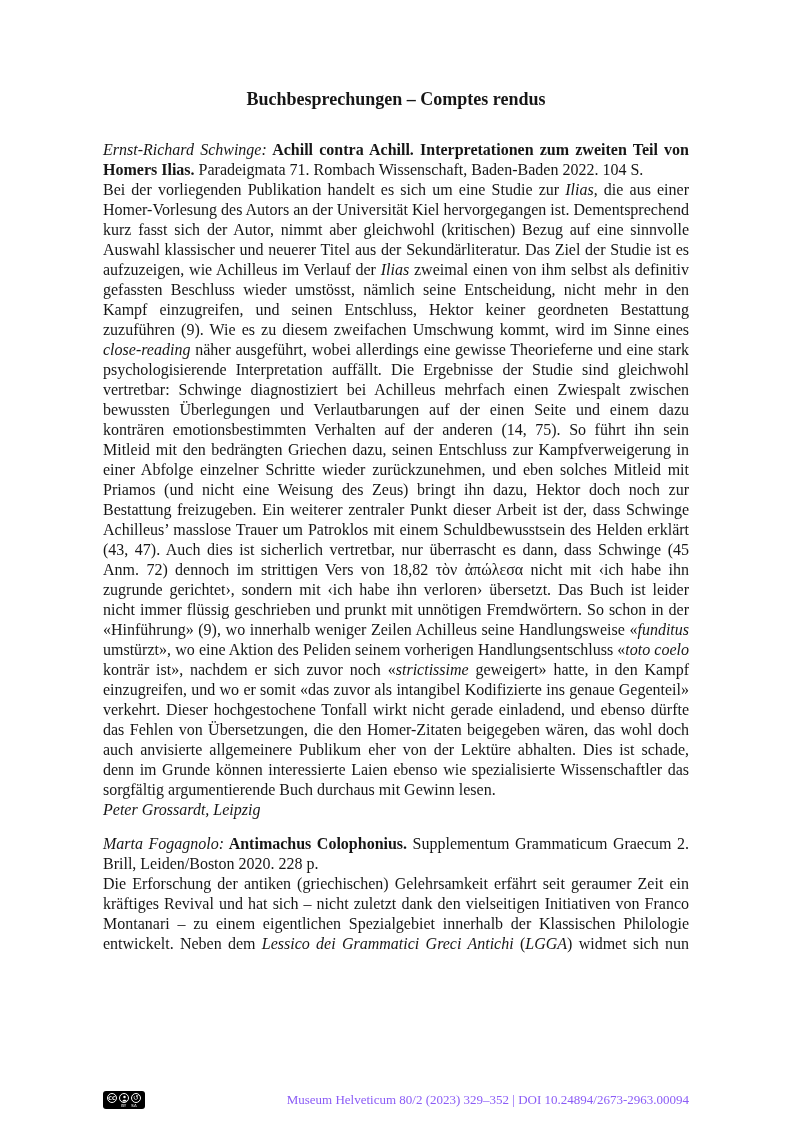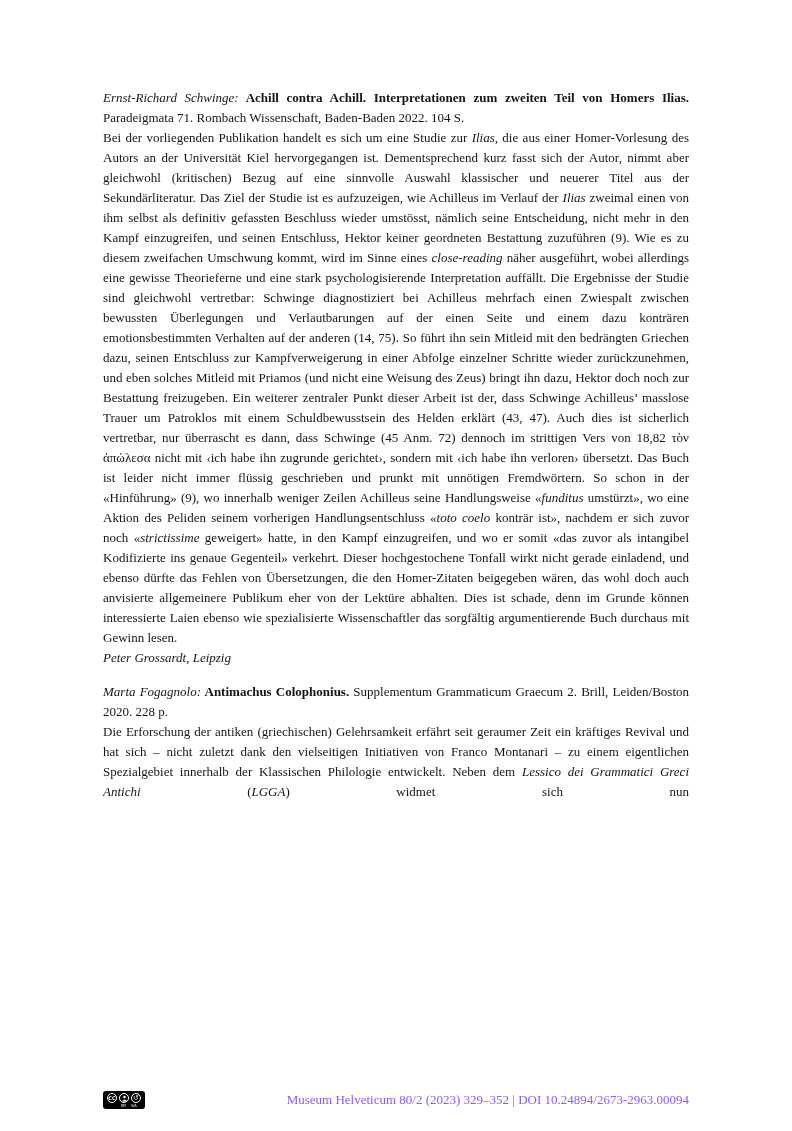--- a/index.html
+++ b/index.html
@@ -23,21 +23,21 @@
   }
   .title {
     font-size: 18px;
     line-height: 22px;
     font-weight: 700;
     text-align: center;
     margin: 0 0 30px 0;
   }
   p {
     margin: 0;
-    font-size: 13px;
+    font-size: 16px;
     line-height: 20px;
     text-align: justify;
     hyphens: auto;
     -webkit-hyphens: auto;
   }
   .signature {
     text-align: left;
     font-style: italic;
     hyphens: none;
   }
@@ -88,20 +88,21 @@
     margin-top: 1px;
     margin-left: 10px;
   }
 </style>
 </head>
 <body>
 
 <div class="page">
   <div class="content">
 
+    <h1 class="title">Buchbesprechungen – Comptes rendus</h1>
 
     <section>
       <p class="heading"><span class="seg-i">Ernst-Richard Schwinge:</span><span class="seg-b"> Achill contra Achill. Interpretationen zum zweiten Teil von Homers Ilias.</span><span> Paradeigmata 71. Rombach Wissenschaft, Baden-Baden 2022. 104 S.</span></p>
       <p class="body-text"><span>Bei der vorliegenden Publikation handelt es sich um eine Studie zur </span><span class="seg-i">Ilias</span><span>, die aus einer Homer-Vorlesung des Autors an der Universität Kiel hervorgegangen ist. Dementsprechend kurz fasst sich der Autor, nimmt aber gleichwohl (kritischen) Bezug auf eine sinnvolle Auswahl klassischer und neuerer Titel aus der Sekundärliteratur. Das Ziel der Studie ist es aufzuzeigen, wie Achilleus im Verlauf der </span><span class="seg-i">Ilias</span><span> zweimal einen von ihm selbst als definitiv gefassten Beschluss wieder umstösst, nämlich seine Entscheidung, nicht mehr in den Kampf einzugreifen, und seinen Entschluss, Hektor keiner geordneten Bestattung zuzuführen (9). Wie es zu diesem zweifachen Umschwung kommt, wird im Sinne eines </span><span class="seg-i">close-reading</span><span> näher ausgeführt, wobei allerdings eine gewisse Theorieferne und eine stark psychologisierende Interpretation auffällt. Die Ergebnisse der Studie sind gleichwohl vertretbar: Schwinge diagnostiziert bei Achilleus mehrfach einen Zwiespalt zwischen bewussten Überlegungen und Verlautbarungen auf der einen Seite und einem dazu konträren emotionsbestimmten Verhalten auf der anderen (14, 75). So führt ihn sein Mitleid mit den bedrängten Griechen dazu, seinen Entschluss zur Kampfverweigerung in einer Abfolge einzelner Schritte wieder zurückzunehmen, und eben solches Mitleid mit Priamos (und nicht eine Weisung des Zeus) bringt ihn dazu, Hektor doch noch zur Bestattung freizugeben. Ein weiterer zentraler Punkt dieser Arbeit ist der, dass Schwinge Achilleus’ masslose Trauer um Patroklos mit einem Schuldbewusstsein des Helden erklärt (43, 47). Auch dies ist sicherlich vertretbar, nur überrascht es dann, dass Schwinge (45 Anm. 72) dennoch im strittigen Vers von 18,82 </span><span>τὸν ἀπώλεσα</span><span> nicht mit ‹ich habe ihn zugrunde gerichtet›, sondern mit ‹ich habe ihn verloren› übersetzt. Das Buch ist leider nicht immer flüssig geschrieben und prunkt mit unnötigen Fremdwörtern. So schon in der «Hinführung» (9), wo innerhalb weniger Zeilen Achilleus seine Handlungsweise «</span><span class="seg-i">funditus</span><span> umstürzt», wo eine Aktion des Peliden seinem vorherigen Handlungsentschluss «</span><span class="seg-i">toto coelo</span><span> konträr ist», nachdem er sich zuvor noch «</span><span class="seg-i">strictissime</span><span> geweigert» hatte, in den Kampf einzugreifen, und wo er somit «das zuvor als intangibel Kodifizierte ins genaue Gegenteil» verkehrt. Dieser hochgestochene Tonfall wirkt nicht gerade einladend, und ebenso dürfte das Fehlen von Übersetzungen, die den Homer-Zitaten beigegeben wären, das wohl doch auch anvisierte allgemeinere Publikum eher von der Lektüre abhalten. Dies ist schade, denn im Grunde können interessierte Laien ebenso wie spezialisierte Wissenschaftler das sorgfältig argumentierende Buch durchaus mit Gewinn lesen.</span></p>
       <p class="signature">Peter Grossardt, Leipzig</p>
     </section>
 
     <section class="review-2">
       <p class="heading"><span class="seg-i">Marta Fogagnolo:</span><span class="seg-b"> Antimachus Colophonius.</span><span> Supplementum Grammaticum Graecum 2. Brill, Leiden/Boston 2020. 228 p.</span></p>
       <p class="body-text continues"><span>Die Erforschung der antiken (griechischen) Gelehrsamkeit erfährt seit geraumer Zeit ein kräftiges Revival und hat sich – nicht zuletzt dank den vielseitigen Initiativen von Franco Montanari – zu einem eigentlichen Spezialgebiet innerhalb der Klassischen Philologie entwickelt. Neben dem </span><span class="seg-i">Lessico dei Grammatici Greci Antichi</span><span> (</span><span class="seg-i">LGGA</span><span>) widmet sich nun</span></p>

